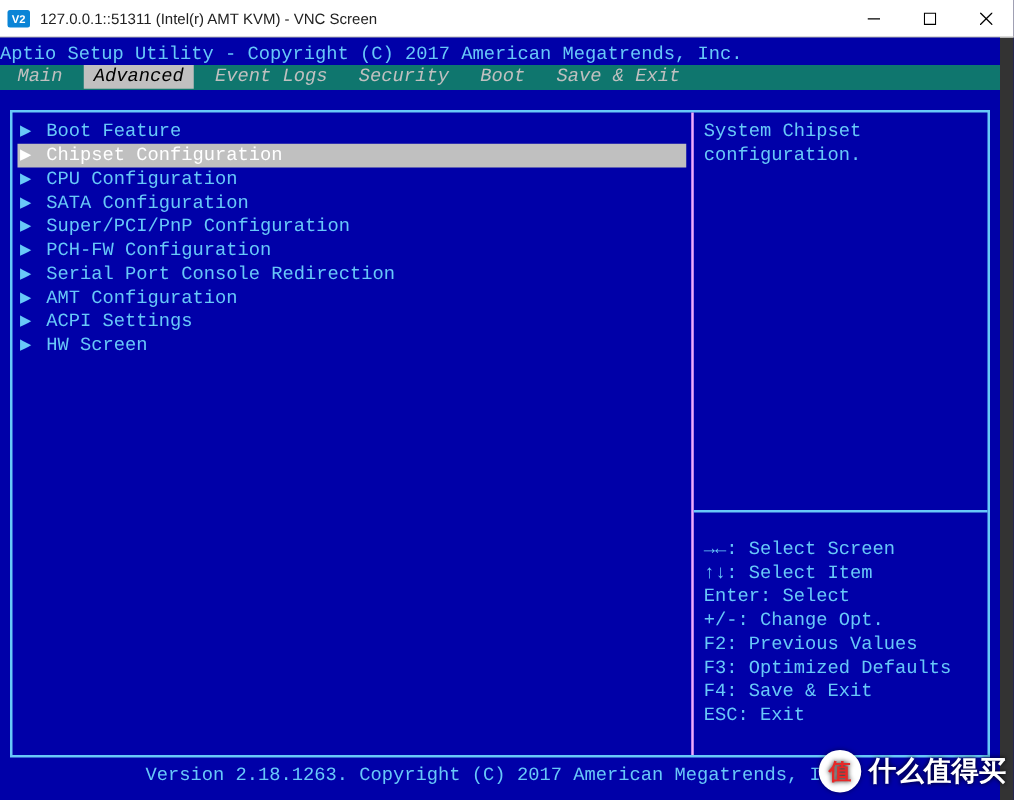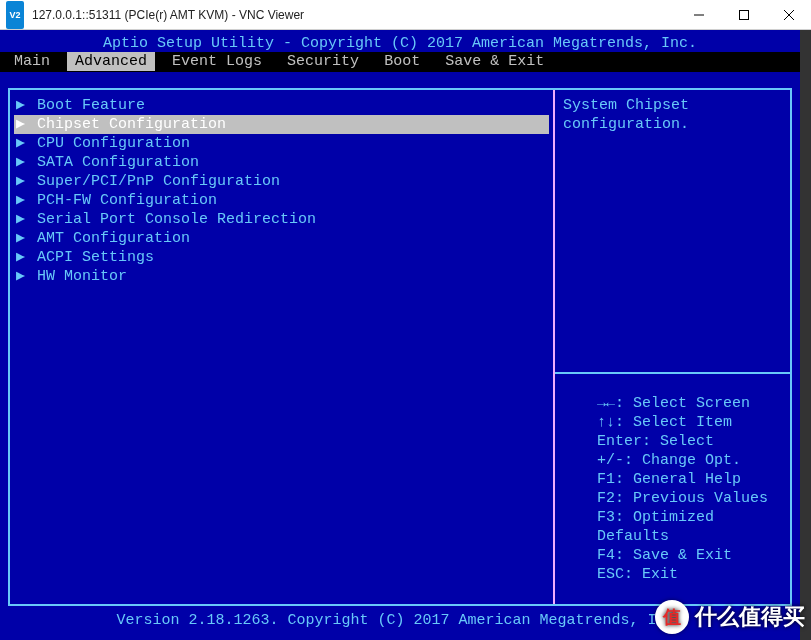--- a/index.html
+++ b/index.html
@@ -17,21 +17,21 @@
     height: 30px;
     background: #fff;
     border-bottom: 1px solid #d0d0d0;
     display: flex;
     align-items: center;
     font-family: "Segoe UI", Tahoma, sans-serif;
     font-size: 12px;
     color: #222;
   }
   .titlebar .app-icon {
-    width: 18px; height: 28px;
+    width: 18px; height: 14px;
     background: #0a84d6;
     color: #fff;
     display: flex;
     align-items: center;
     justify-content: center;
     font-size: 9px;
     font-weight: bold;
     margin: 0 6px;
     border-radius: 2px;
   }
@@ -50,30 +50,31 @@
     top: 30px; left: 0;
     width: 800px;
     height: 610px;
     background: #0000a8;
     color: #d0d0d0;
     font-family: "Consolas","Courier New",monospace;
     font-size: 15px;
     line-height: 19px;
   }
   .bios .topbar {
-    text-align: center;
+    text-align: left;
     color: #68c8f8;
     padding: 4px 0 2px 0;
     height: 22px;
   }
   .bios .menubar {
-    background: #000000;
+    background: #0f766e;
     color: #c0c0c0;
     padding: 0 6px;
     height: 20px;
+    font-style: italic;
   }
   .bios .menubar .tab {
     display: inline-block;
     padding: 0 8px;
     cursor: pointer;
   }
   .bios .menubar .tab.active {
     background: #c0c0c0;
     color: #000;
   }
@@ -114,21 +115,20 @@
   }
   .bios .menu-item.selected .arrow { color:#fff; }
   .bios .help-top {
     padding: 6px 8px;
     height: 320px;
     border-bottom: 2px solid #68c8f8;
   }
   .bios .help-bottom {
     padding: 20px 8px;
     flex:1;
-    margin-left:34px;
   }
   .bios .bottombar {
     position:absolute;
     bottom: 10px;
     left:0;
     width:100%;
     text-align:center;
     color:#68c8f8;
   }
 
@@ -158,21 +158,21 @@
     font-size:18px;
     font-weight:bold;
     box-shadow:0 0 4px rgba(0,0,0,0.5);
   }
 </style>
 </head>
 <body>
 
 <div class="titlebar">
   <div class="app-icon">V2</div>
-  <div class="title-text">127.0.0.1::51311 (PCIe(r) AMT KVM) - VNC Viewer</div>
+  <div class="title-text">127.0.0.1::51311 (Intel(r) AMT KVM) - VNC Screen</div>
   <div class="win-btn">
     <svg viewBox="0 0 10 10">
         <line x1="0" y1="5" x2="10" y2="5" stroke="#000" stroke-width="1"></line>
       </svg>
   </div>
   <div class="win-btn">
     <svg viewBox="0 0 10 10">
         <rect x="0.5" y="0.5" width="9" height="9" fill="none" stroke="#000" stroke-width="1"></rect>
       </svg>
   </div>
@@ -192,30 +192,29 @@
     <div class="left" id="menu-list">
         <div class="menu-item"><span class="arrow">▶</span><span> Boot Feature</span></div>
         <div class="menu-item selected"><span class="arrow">▶</span><span> Chipset Configuration</span></div>
         <div class="menu-item"><span class="arrow">▶</span><span> CPU Configuration</span></div>
         <div class="menu-item"><span class="arrow">▶</span><span> SATA Configuration</span></div>
         <div class="menu-item"><span class="arrow">▶</span><span> Super/PCI/PnP Configuration</span></div>
         <div class="menu-item"><span class="arrow">▶</span><span> PCH-FW Configuration</span></div>
         <div class="menu-item"><span class="arrow">▶</span><span> Serial Port Console Redirection</span></div>
         <div class="menu-item"><span class="arrow">▶</span><span> AMT Configuration</span></div>
         <div class="menu-item"><span class="arrow">▶</span><span> ACPI Settings</span></div>
-        <div class="menu-item"><span class="arrow">▶</span><span> HW Monitor</span></div>
+        <div class="menu-item"><span class="arrow">▶</span><span> HW Screen</span></div>
       </div>
     <div class="right">
       <div class="help-top">System Chipset configuration.</div>
       <div class="help-bottom" id="keyhints">
           <div>→←: Select Screen</div>
           <div>↑↓: Select Item</div>
           <div>Enter: Select</div>
           <div>+/-: Change Opt.</div>
-          <div>F1: General Help</div>
           <div>F2: Previous Values</div>
           <div>F3: Optimized Defaults</div>
           <div>F4: Save &amp; Exit</div>
           <div>ESC: Exit</div>
         </div>
     </div>
   </div>
 
   <div class="bottombar">Version 2.18.1263. Copyright (C) 2017 American Megatrends, Inc.</div>
 </div>

